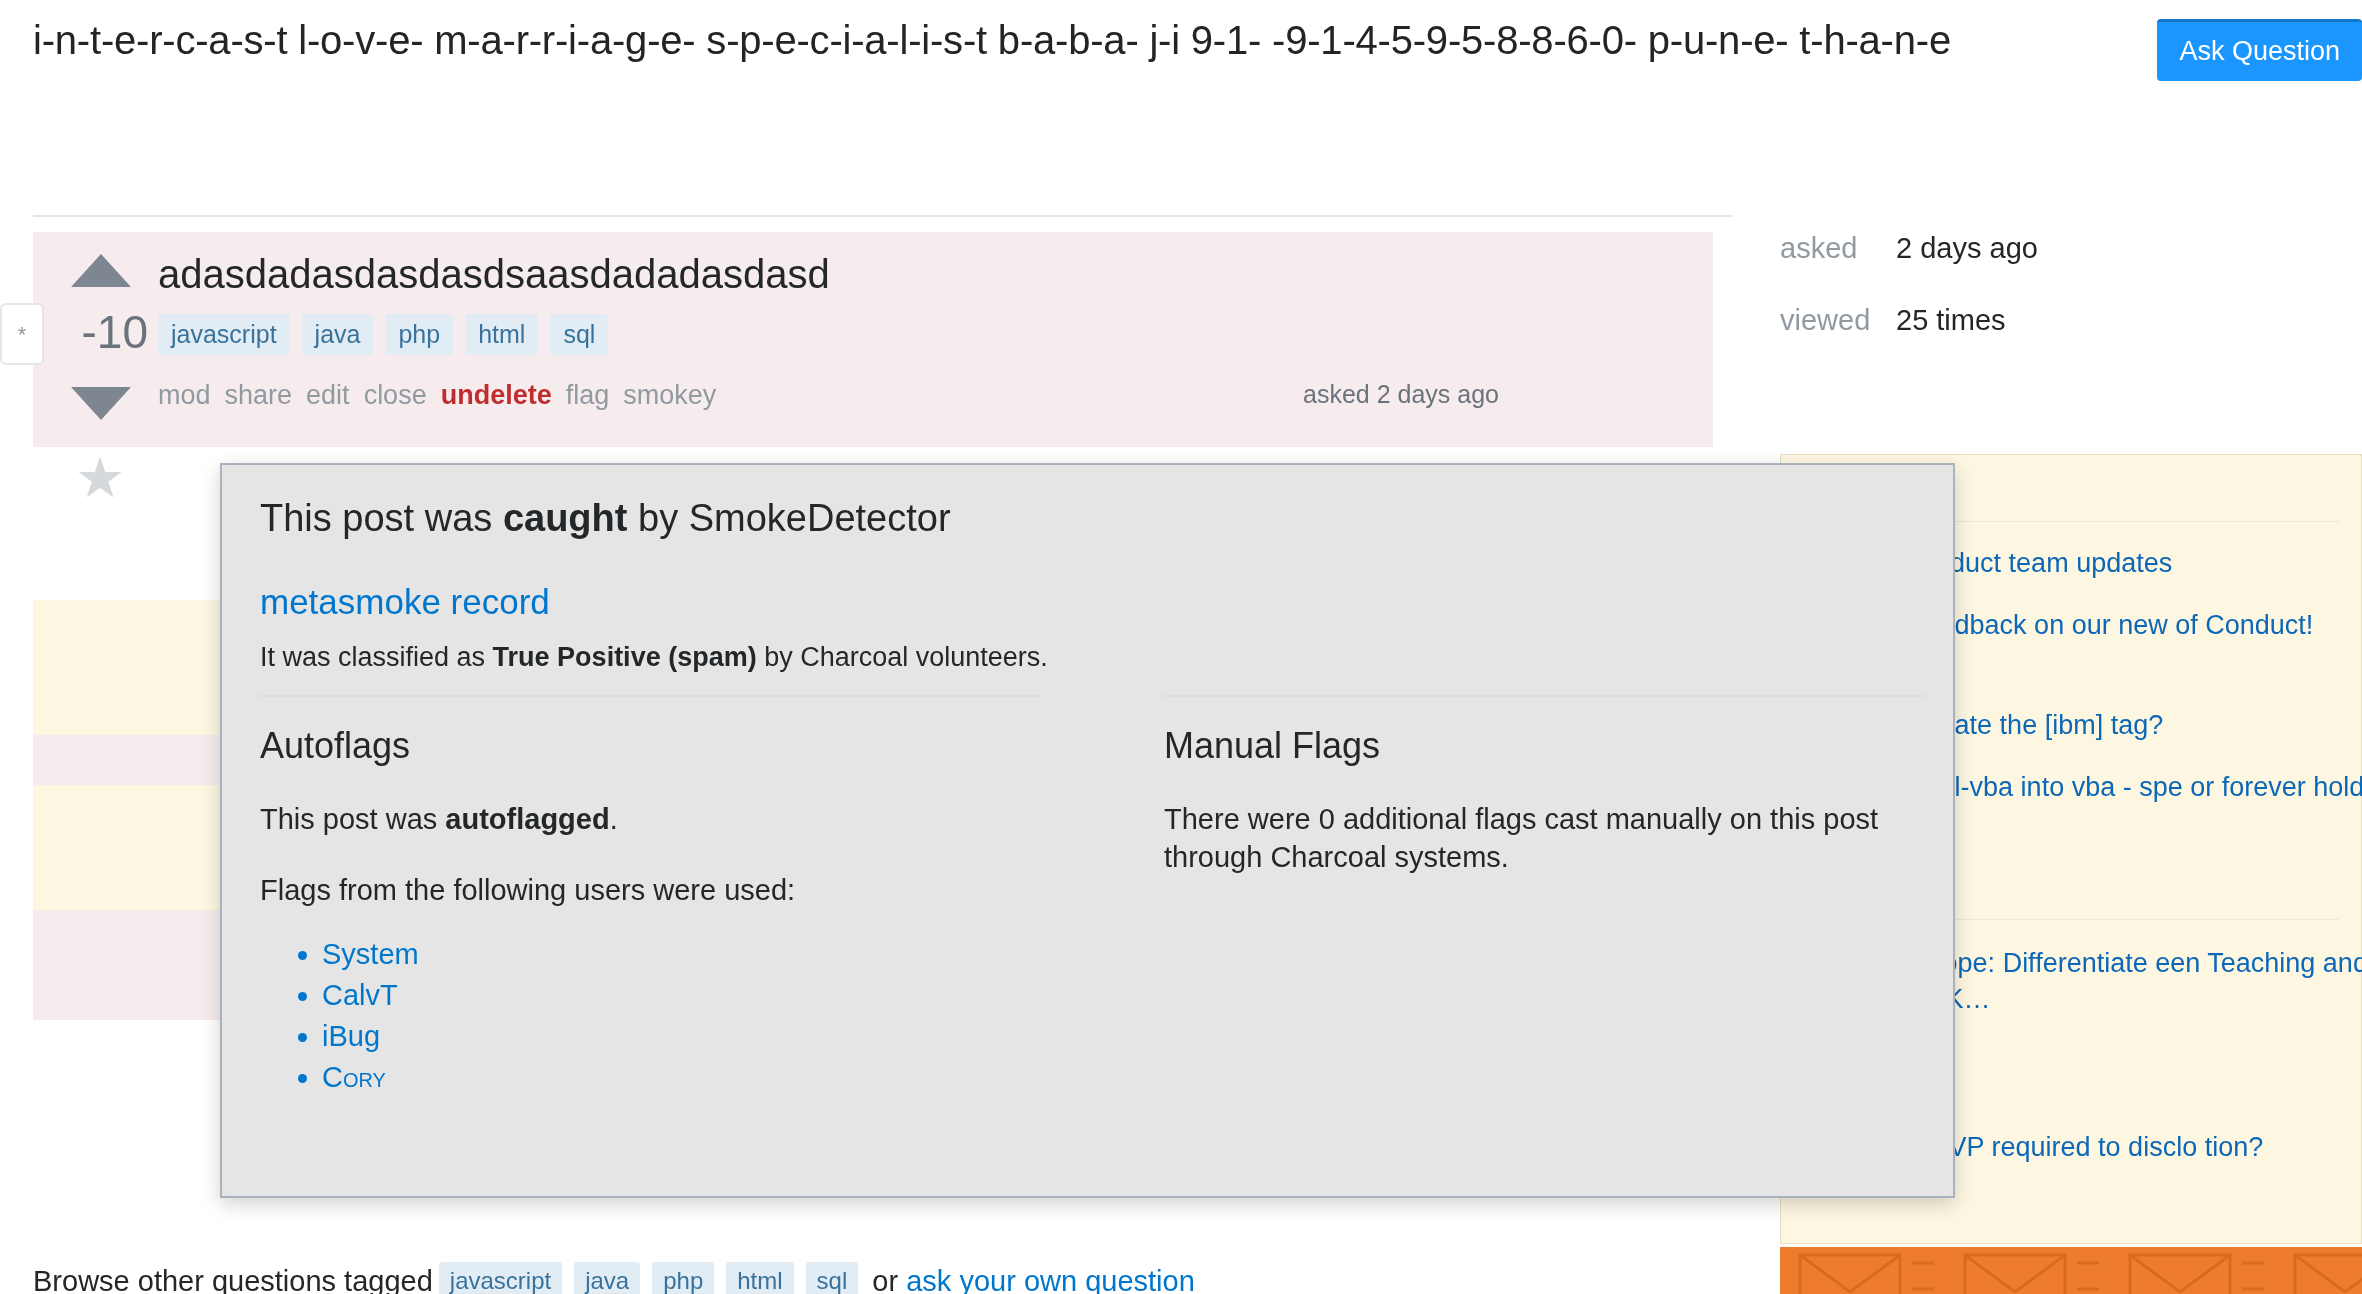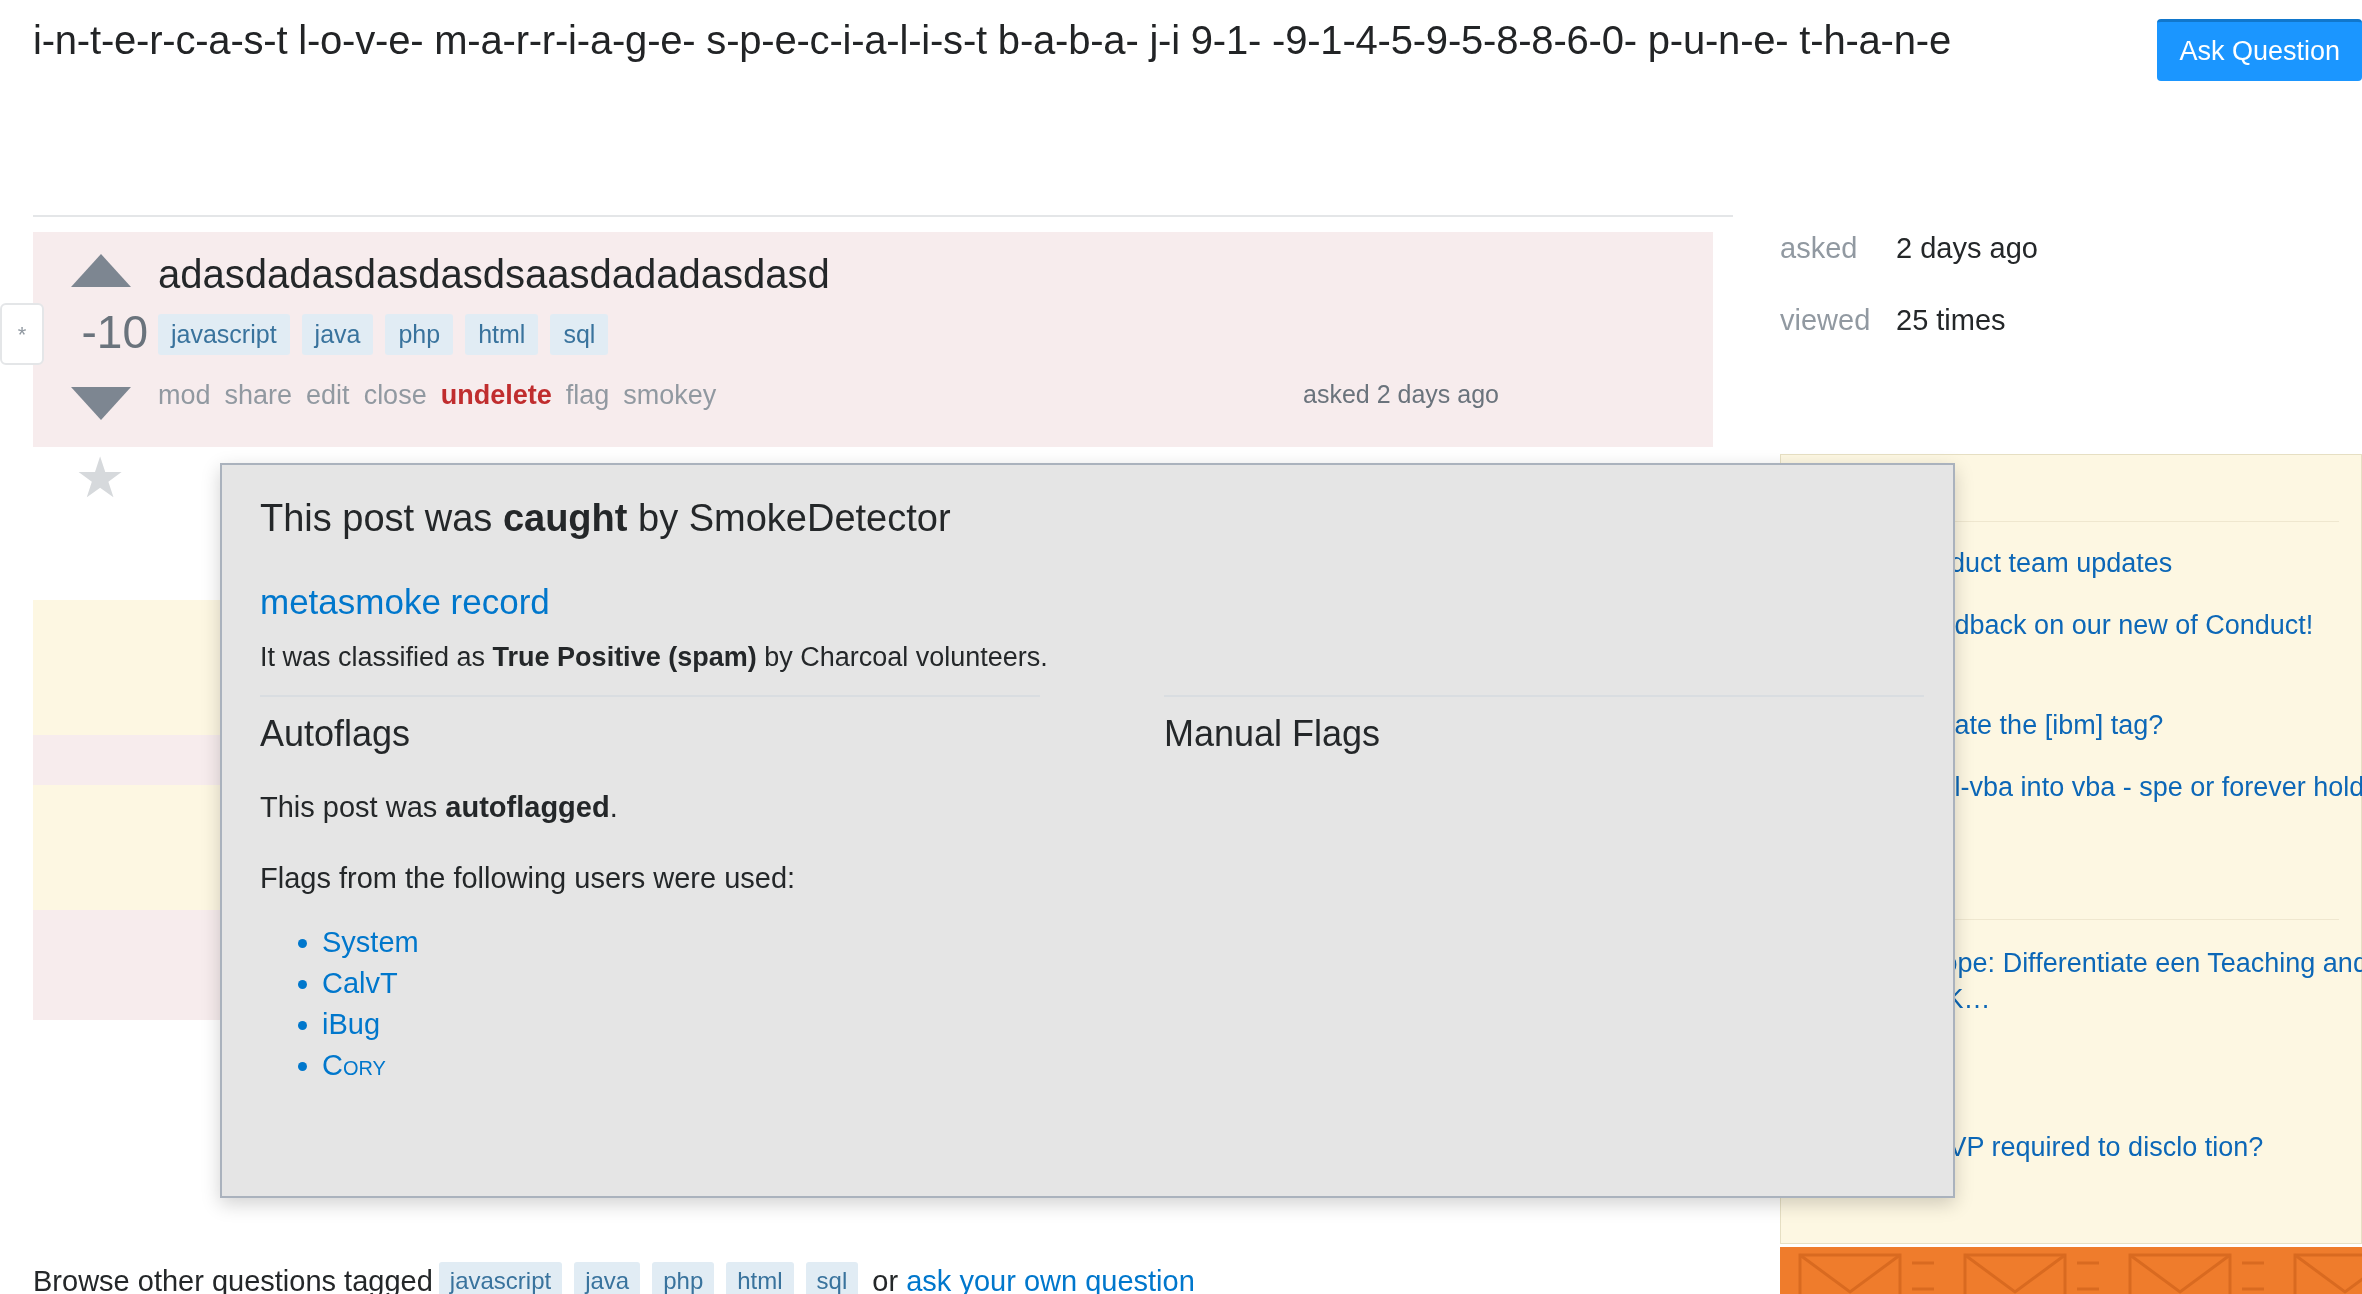--- a/index.html
+++ b/index.html
@@ -165,21 +165,21 @@
   }
   .dlg-class {
     position: absolute; left: 38px; top: 177px;
     font-size: 27px; color: #242729; text-align: right;
   }
   .dlg-class b { font-weight: bold; }
   .col-left  { position: absolute; left: 38px;  top: 230px; width: 780px; }
   .col-right { position: absolute; left: 942px; top: 230px; width: 760px; }
   .col-rule { position: relative; width: 100%; height: 2px; background: #d9dde1; }
   .col-head {
-    margin-top: 16px; font-size: 36px; color: #242729; font-weight: 400;
+    margin-top: 28px; font-size: 36px; color: #242729; font-weight: 400;
   }
   .col-p {
     margin-top: 33px; font-size: 29px; color: #242729; line-height: 1.32;
   }
   .col-p b { font-weight: bold; text-align: right; }
   .flag-list {
     margin: 24px 0 0 0; padding-left: 62px;
   }
   .flag-list li {
     font-size: 29px; line-height: 1.42; color: #0077cc; cursor: pointer;
@@ -301,16 +301,17 @@
         <li><span>System</span></li>
         <li><span>CalvT</span></li>
         <li><span>iBug</span></li>
         <li><span class="smallcaps">Cory</span></li>
       </ul>
     </div>
 
     <div class="col-right">
       <div class="col-rule"></div>
       <div class="col-head">Manual Flags</div>
+      <div class="col-p">There were 0 additional flags cast manually on this post through Charcoal systems.</div>
     </div>
   </div>
 
 </div>
 
 </body></html>

